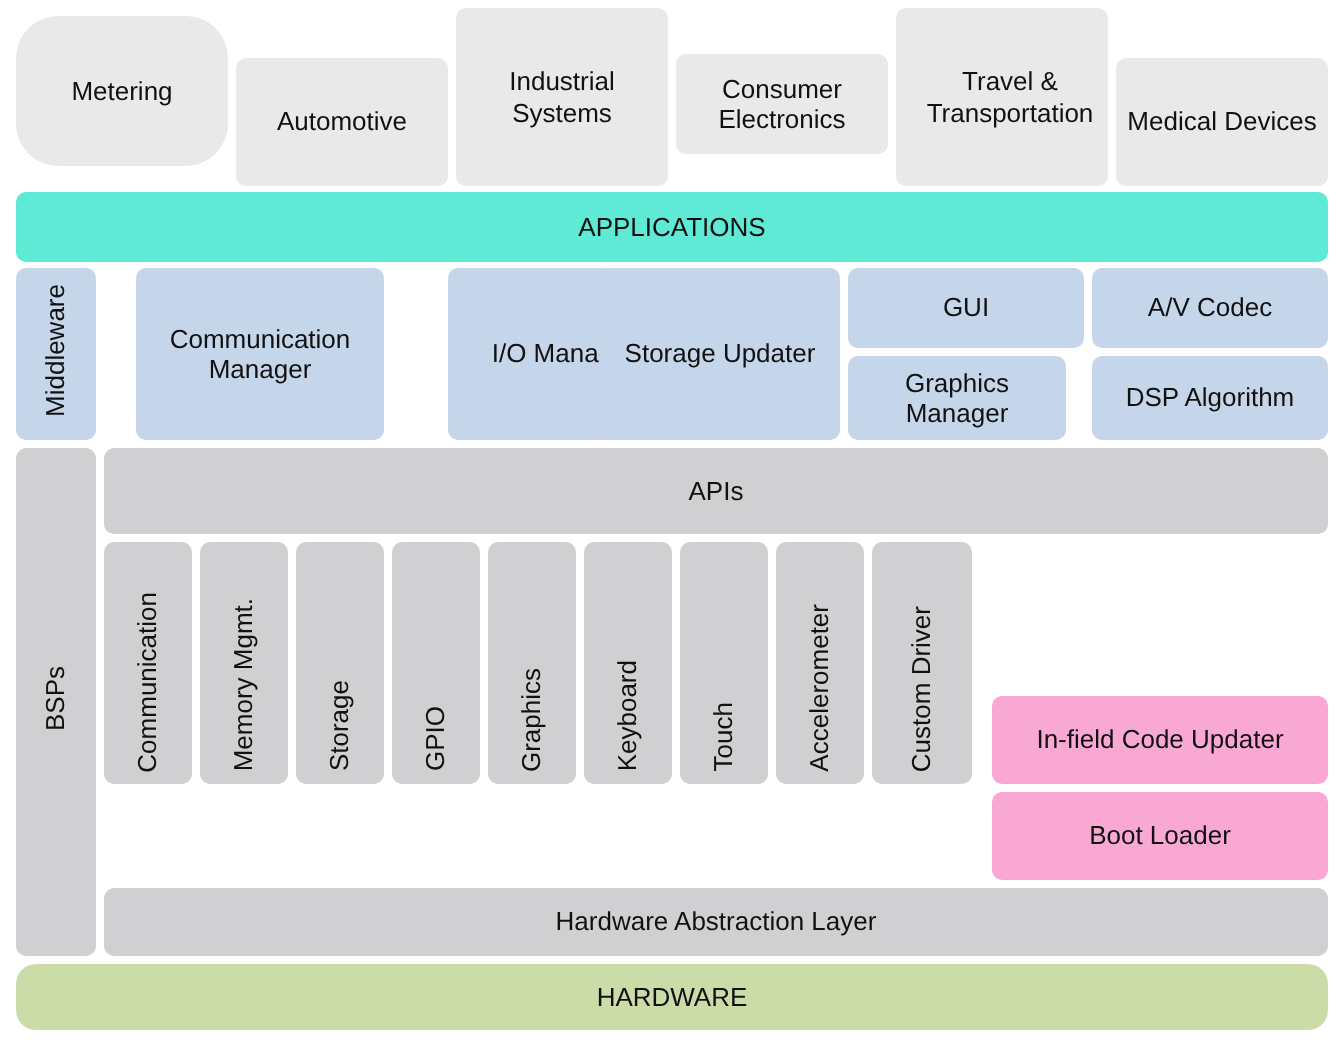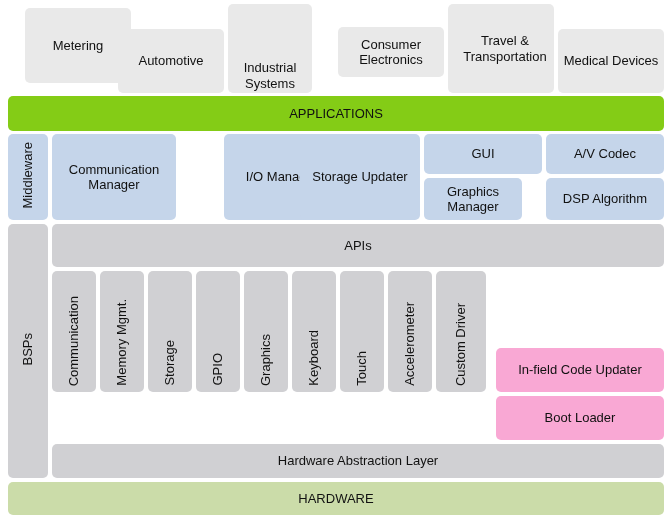--- a/index.html
+++ b/index.html
@@ -26,21 +26,21 @@
     display: flex;
     align-items: center;
     justify-content: center;
     text-align: center;
     line-height: 1.18;
     font-size: 13px;
     padding: 2px 4px;
   }
   
   .app-box      { background: #e9e9e9; }
-  .apps-bar     { background: #84cc16; }
+  .apps-bar     { background: #5eead4; }
   .mw-box       { background: #c5d5ea; }
   .gray-box     { background: #d0d0d3; }
   .dark-box     { background: #f9a8d4; }
   .hw-bar       { background: #cbdca9; }
 
   
   .vert {
     align-items: flex-end;
     justify-content: center;
     padding-bottom: 6px;
@@ -56,29 +56,29 @@
   }
   .bar-label {
     font-size: 13px;
   }
 </style>
 </head>
 <body>
 
 <div id="stack">
 
-  <div class="box app-box" style="left:25px;  top:8px;   width:106px; height:75px;">
+  <div class="box app-box" style="left:8px;  top:8px;   width:106px; height:75px;border-radius:21px;">
     <span>Metering</span>
   </div>
 
   <div class="box app-box" style="left:118px; top:29px; width:106px; height:64px;">
     <span>Automotive</span>
   </div>
 
-  <div class="box app-box" style="left:228px; top:4px;  width:84px; height:89px;align-items:flex-end;">
+  <div class="box app-box" style="left:228px; top:4px;  width:106px; height:89px;">
     <span>Industrial Systems</span>
   </div>
 
   <div class="box app-box" style="left:338px; top:27px; width:106px; height:50px;">
     <span>Consumer Electronics</span>
   </div>
 
   <div class="box app-box" style="left:448px; top:4px;  width:106px; height:89px;padding-left:12px;">
     <span>Travel &amp; Transportation</span>
   </div>
@@ -88,37 +88,37 @@
   </div>
 
   <div class="box apps-bar" style="left:8px; top:96px; width:656px; height:35px;">
     <span class="bar-label">APPLICATIONS</span>
   </div>
 
   <div class="box mw-box vert vert-center" style="left:8px; top:134px; width:40px; height:86px;">
     <span>Middleware</span>
   </div>
 
-  <div class="box mw-box" style="left:52px; top:134px; width:124px; height:86px;">
+  <div class="box mw-box" style="left:68px; top:134px; width:124px; height:86px;">
     <span>Communication Manager</span>
   </div>
 
   <div class="box mw-box" style="left:180px; top:134px; width:116px; height:86px;margin-left:44px;">
     <span>I/O Manager</span>
   </div>
 
   <div class="box mw-box" style="left:300px; top:134px; width:120px; height:86px;">
     <span>Storage Updater</span>
   </div>
 
   <div class="box mw-box" style="left:424px; top:134px; width:118px; height:40px;">
     <span>GUI</span>
   </div>
 
-  <div class="box mw-box" style="left:424px; top:178px; width:98px; height:42px;align-items:center;">
+  <div class="box mw-box" style="left:424px; top:178px; width:109px; height:42px;align-items:center;">
     <span>Graphics Manager</span>
   </div>
 
   <div class="box mw-box" style="left:546px; top:134px; width:118px; height:40px;">
     <span>A/V Codec</span>
   </div>
 
   <div class="box mw-box" style="left:546px; top:178px; width:118px; height:42px;">
     <span>DSP Algorithm</span>
   </div>
@@ -173,17 +173,17 @@
 
   <div class="box dark-box" style="left:496px; top:396px; width:168px; height:44px;">
     <span>Boot Loader</span>
   </div>
 
 
   <div class="box gray-box" style="left:52px; top:444px; width:612px; height:34px;">
     <span class="bar-label">Hardware Abstraction Layer</span>
   </div>
 
-  <div class="box hw-bar" style="left:8px; top:482px; width:656px; height:33px;">
+  <div class="box hw-bar" style="left:8px; top:482px; width:656px; height:33px;border-radius:10px;">
     <span class="bar-label">HARDWARE</span>
   </div>
 
 </div>
 
 </body></html>

